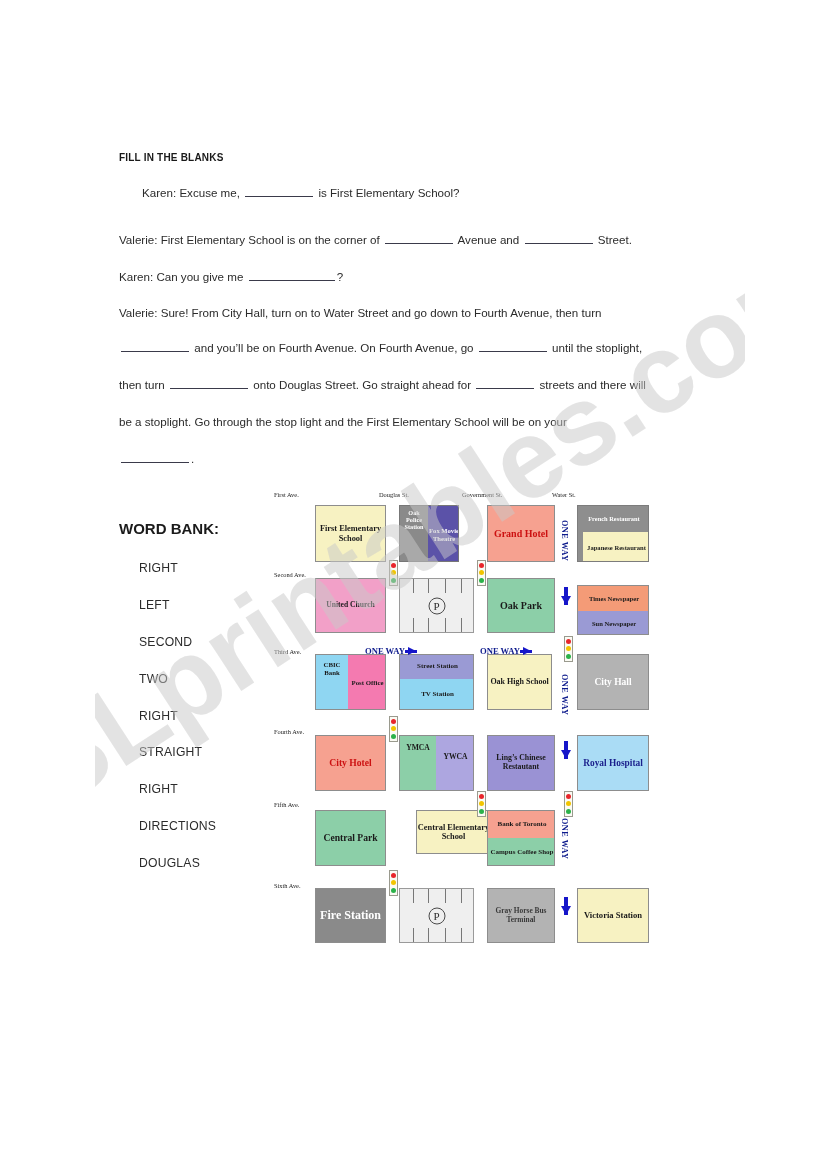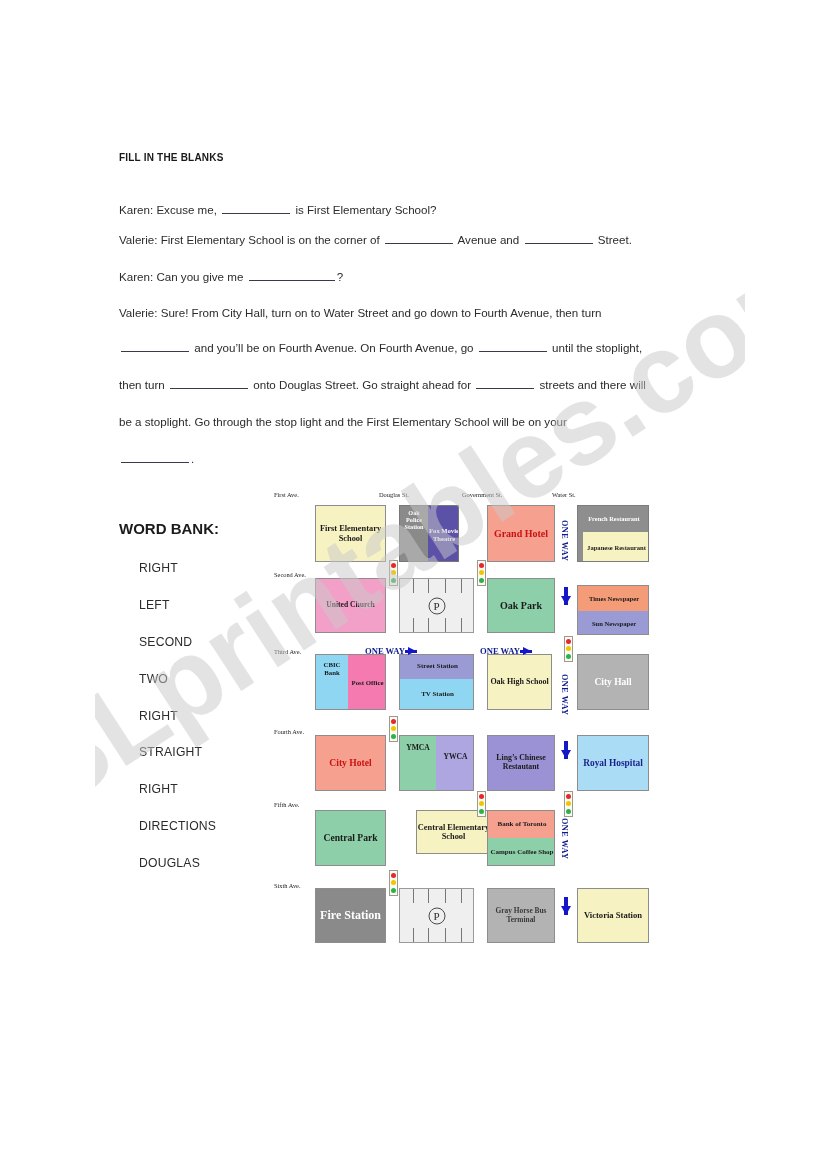--- a/index.html
+++ b/index.html
@@ -221,21 +221,21 @@
     fill: #c9c9c9;
   }
 </style>
 </head>
 <body>
 
 <div id="page">
 
   <div class="sheet-title">FILL IN THE BLANKS</div>
 
-  <div class="para" style="top:201px;">
+  <div class="para" style="top:184px;margin-left:23px;">
     <span>Karen: Excuse me,</span>
     <span class="blank b-md"></span>
     <span>is First Elementary School?</span>
   </div>
 
   <div class="para" style="top:231px;">
     <span>Valerie: First Elementary School is on the corner of</span>
     <span class="blank b-md"></span>
     <span>Avenue and</span>
     <span class="blank b-md"></span>

